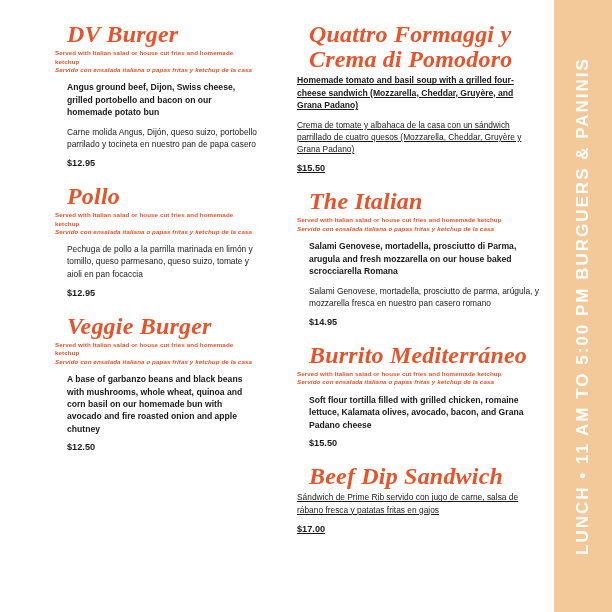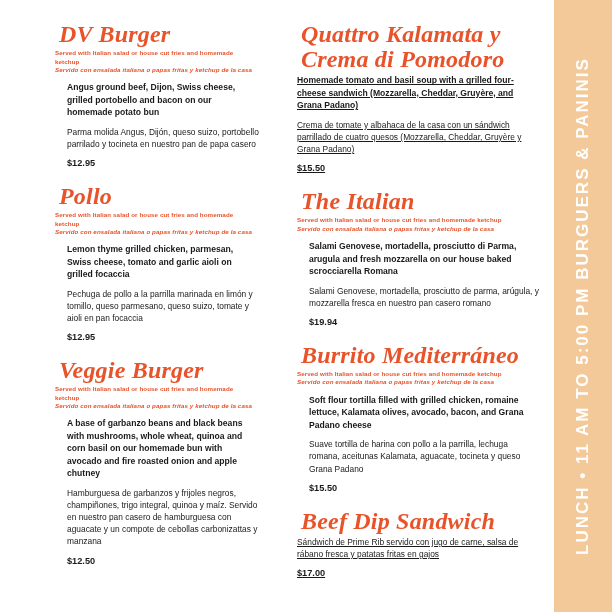--- a/index.html
+++ b/index.html
@@ -61,21 +61,21 @@
   .item {
     margin-bottom: 6px;
   }
   h2.dish-title {
     font-family: "Liberation Serif", serif;
     font-style: italic;
     font-weight: bold;
     color: #e8532a;
     font-size: 24px;
     line-height: 1.05;
-    margin: 0 0 2px 4px;
+    margin: 0 0 2px 12px;
     letter-spacing: 0.2px;
   }
   .served-en {
     color: #e8532a;
     font-size: 6.2px;
     font-weight: bold;
     line-height: 1.35;
     margin: 0;
     letter-spacing: 0.1px;
   }
@@ -124,68 +124,65 @@
 
   <div class="columns">
 
     <div class="col left">
 
       <div class="item">
         <h2 class="dish-title">DV Burger</h2>
         <p class="served-en">Served with Italian salad or house cut fries and homemade ketchup</p>
         <p class="served-es">Servido con ensalada italiana o papas fritas y ketchup de la casa</p>
         <p class="desc-en">Angus ground beef, Dijon, Swiss cheese, grilled portobello and bacon on our homemade potato bun</p>
-        <p class="desc-es">Parma molida Angus, Dijón, queso suizo, portobello parrilado y tocineta en nuestro pan de papa casero</p>
+        <p class="desc-es">Carne molida Angus, Dijón, queso suizo, portobello parrilado y tocineta en nuestro pan de papa casero</p>
         <p class="price">$12.95</p>
       </div>
 
       <div class="item">
         <h2 class="dish-title">Pollo</h2>
         <p class="served-en">Served with Italian salad or house cut fries and homemade ketchup</p>
         <p class="served-es">Servido con ensalada italiana o papas fritas y ketchup de la casa</p>
-        <p class="desc-en">Lemon thyme grilled chicken, parmesan, Swiss cheese, tomato and garlic aioli on grilled focaccia</p>
         <p class="desc-es">Pechuga de pollo a la parrilla marinada en limón y tomillo, queso parmesano, queso suizo, tomate y aioli en pan focaccia</p>
         <p class="price">$12.95</p>
       </div>
 
       <div class="item">
         <h2 class="dish-title">Veggie Burger</h2>
         <p class="served-en">Served with Italian salad or house cut fries and homemade ketchup</p>
         <p class="served-es">Servido con ensalada italiana o papas fritas y ketchup de la casa</p>
         <p class="desc-en">A base of garbanzo beans and black beans with mushrooms, whole wheat, quinoa and corn basil on our homemade bun with avocado and fire roasted onion and apple chutney</p>
-        <p class="desc-es">Hamburguesa de garbanzos y frijoles negros, champiñones, trigo integral, quinoa y maíz. Servido en nuestro pan casero de hamburguesa con aguacate y un compote de cebollas carbonizattas y manzana</p>
         <p class="price">$12.50</p>
       </div>
 
     </div>
 
     <div class="col right">
 
       <div class="item no-indent">
-        <h2 class="dish-title">Quattro Kalamata y Crema di Pomodoro</h2>
+        <h2 class="dish-title">Quattro Formaggi y Crema di Pomodoro</h2>
         <p class="desc-en">Homemade tomato and basil soup with a grilled four-cheese sandwich (Mozzarella, Cheddar, Gruyère, and Grana Padano)</p>
         <p class="desc-es">Crema de tomate y albahaca de la casa con un sándwich parrillado de cuatro quesos (Mozzarella, Cheddar, Gruyère y Grana Padano)</p>
         <p class="price">$15.50</p>
       </div>
 
       <div class="item">
         <h2 class="dish-title">The Italian</h2>
         <p class="served-en">Served with Italian salad or house cut fries and homemade ketchup</p>
         <p class="served-es">Servido con ensalada italiana o papas fritas y ketchup de la casa</p>
         <p class="desc-en">Salami Genovese, mortadella, prosciutto di Parma, arugula and fresh mozzarella on our house baked scrocciarella Romana</p>
         <p class="desc-es">Salami Genovese, mortadella, prosciutto de parma, arúgula, y mozzarella fresca en nuestro pan casero romano</p>
-        <p class="price">$19.94</p>
+        <p class="price">$14.95</p>
       </div>
 
       <div class="item">
         <h2 class="dish-title">Burrito Mediterráneo</h2>
         <p class="served-en">Served with Italian salad or house cut fries and homemade ketchup</p>
         <p class="served-es">Servido con ensalada italiana o papas fritas y ketchup de la casa</p>
         <p class="desc-en">Soft flour tortilla filled with grilled chicken, romaine lettuce, Kalamata olives, avocado, bacon, and Grana Padano cheese</p>
-        <p class="desc-es">Suave tortilla de harina con pollo a la parrilla, lechuga romana, aceitunas Kalamata, aguacate, tocineta y queso Grana Padano</p>
         <p class="price">$15.50</p>
       </div>
 
       <div class="item no-indent">
         <h2 class="dish-title">Beef Dip Sandwich</h2>
         <p class="desc-es">Sándwich de Prime Rib servido con jugo de carne, salsa de rábano fresca y patatas fritas en gajos</p>
         <p class="price">$17.00</p>
       </div>
 
     </div>

